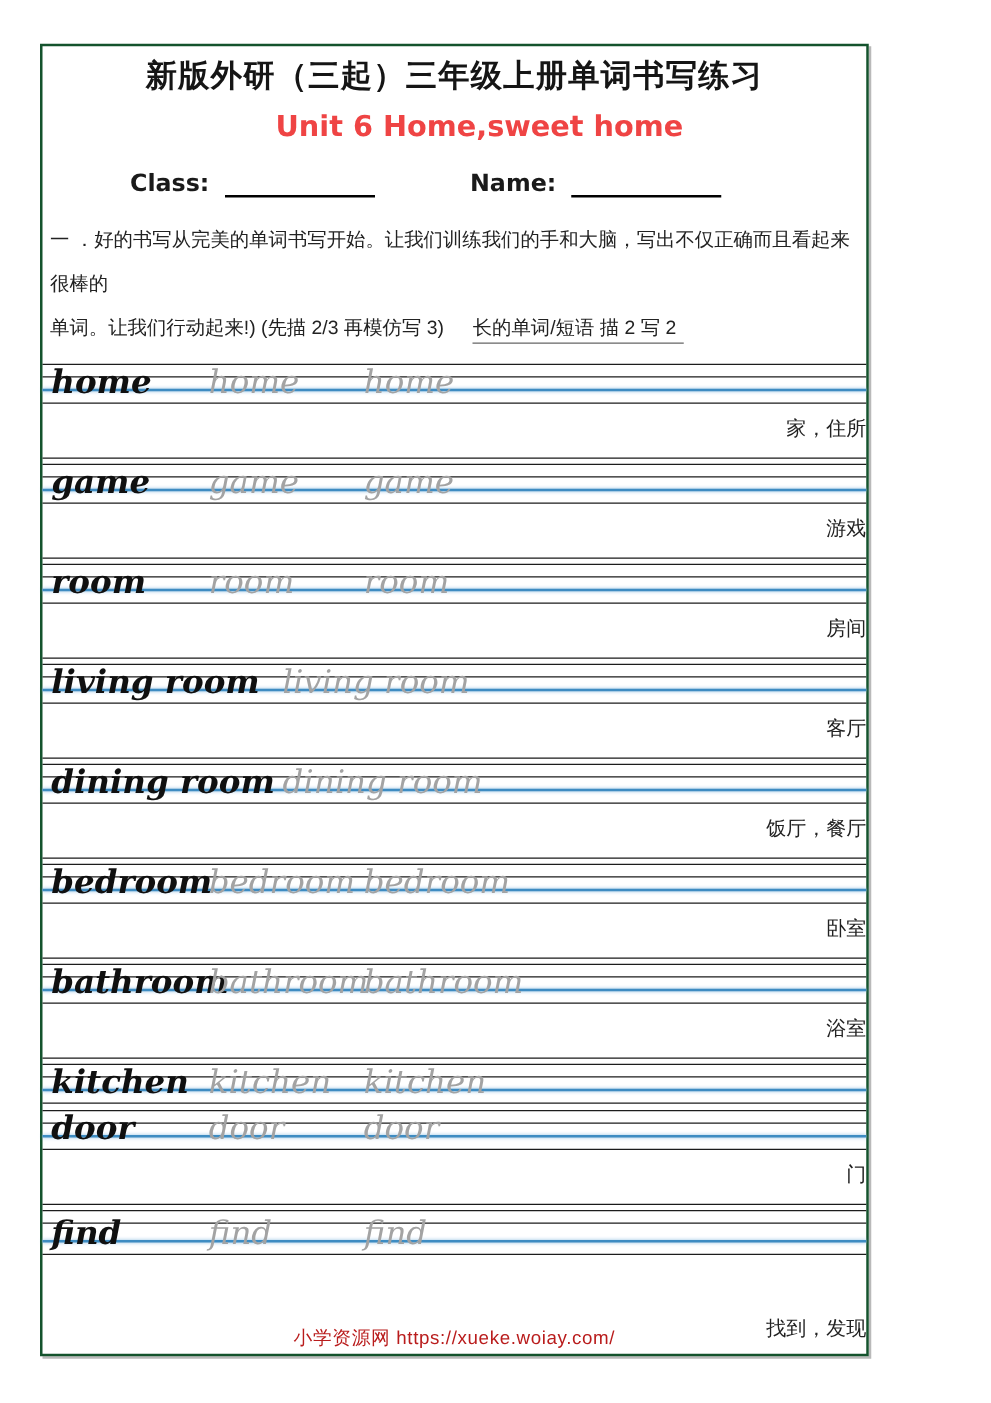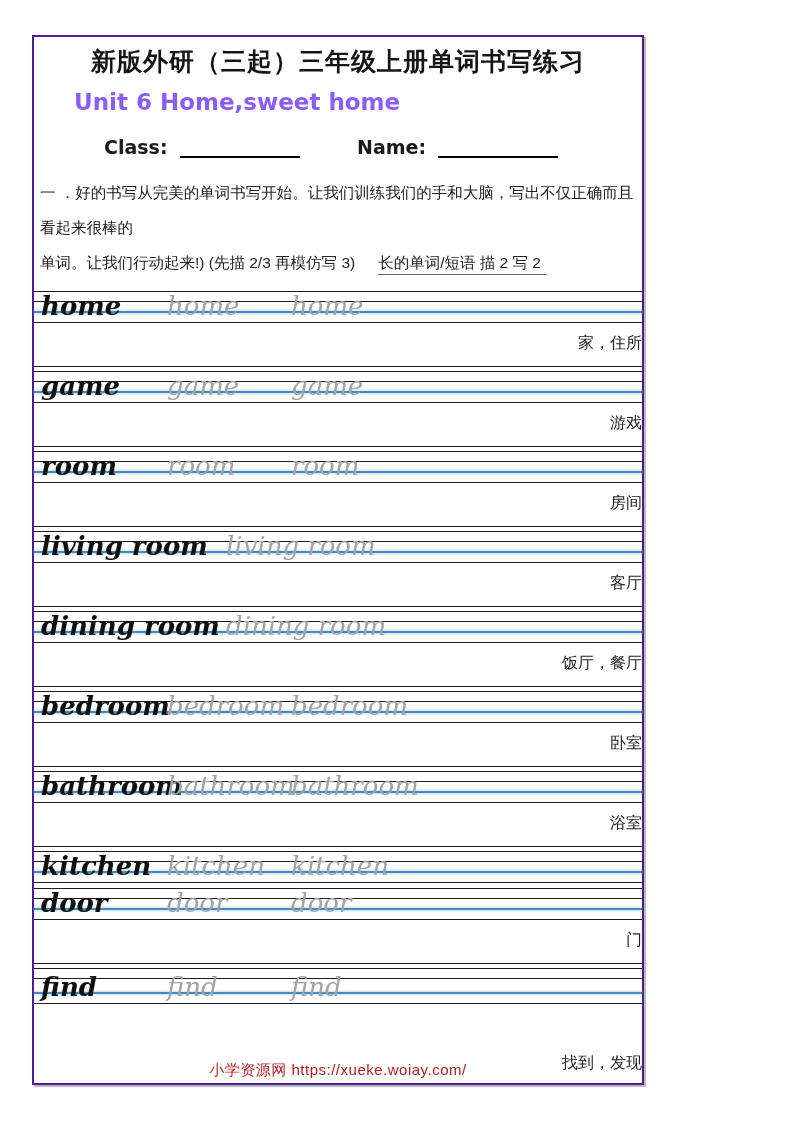--- a/index.html
+++ b/index.html
@@ -1,26 +1,26 @@
 <!DOCTYPE html>
 <html><head>
 <meta charset="utf-8">
 <style>
   html,body{margin:0;padding:0;background:#ffffff;}
   .page{position:relative;width:793px;height:1122px;background:#fff;overflow:hidden;
         font-family:"Liberation Sans","DejaVu Sans",sans-serif;color:#1a1a1a;}
-  .sheet{position:absolute;left:32px;top:35px;width:612px;height:1050px;
-         border:2px solid #4c1d95;box-sizing:border-box;background:#fff;
+  .sheet{position:absolute;left:32px;top:35px;width:663px;height:1050px;
+         border:2px solid #14532d;box-sizing:border-box;background:#fff;
          box-shadow:2px 2px 0 #b9b9b9;}
   .title{margin-top:10px;text-align:center;font-size:25px;line-height:28px;
          font-weight:bold;letter-spacing:1px;color:#151515;}
-  .subtitle{margin-top:13px;font-size:23px;line-height:28px;
-            font-weight:bold;font-family:"DejaVu Sans",sans-serif;color:#8b5cf6;padding-left:40px;}
+  .subtitle{margin-top:13px;text-align:center;font-size:23px;line-height:28px;
+            font-weight:bold;font-family:"DejaVu Sans",sans-serif;color:#ef4444;padding-left:40px;}
   .class-name-row{display:flex;align-items:flex-end;margin-top:16px;height:26px;
-                  padding:0 84px 0 70px;font-size:19px;font-weight:bold;
+                  padding:0 116px 0 70px;font-size:19px;font-weight:bold;
                   font-family:"DejaVu Sans",sans-serif;}
   .fill-blank{display:inline-block;width:120px;border-bottom:2px solid #000;
               height:20px;margin-left:12px;}
   .name-group{margin-left:auto;display:flex;align-items:flex-end;}
   .class-group{display:flex;align-items:flex-end;}
   .instructions{margin-top:17px;padding:0 8px 0 6px;font-size:15.5px;line-height:35px;
                 color:#222;}
   .note-underlined{margin-left:23px;border-bottom:1px solid #666;padding:0 6px 3px 0;}
   .blocks{margin-top:11px;}
   .word-block{margin-bottom:4px;}

